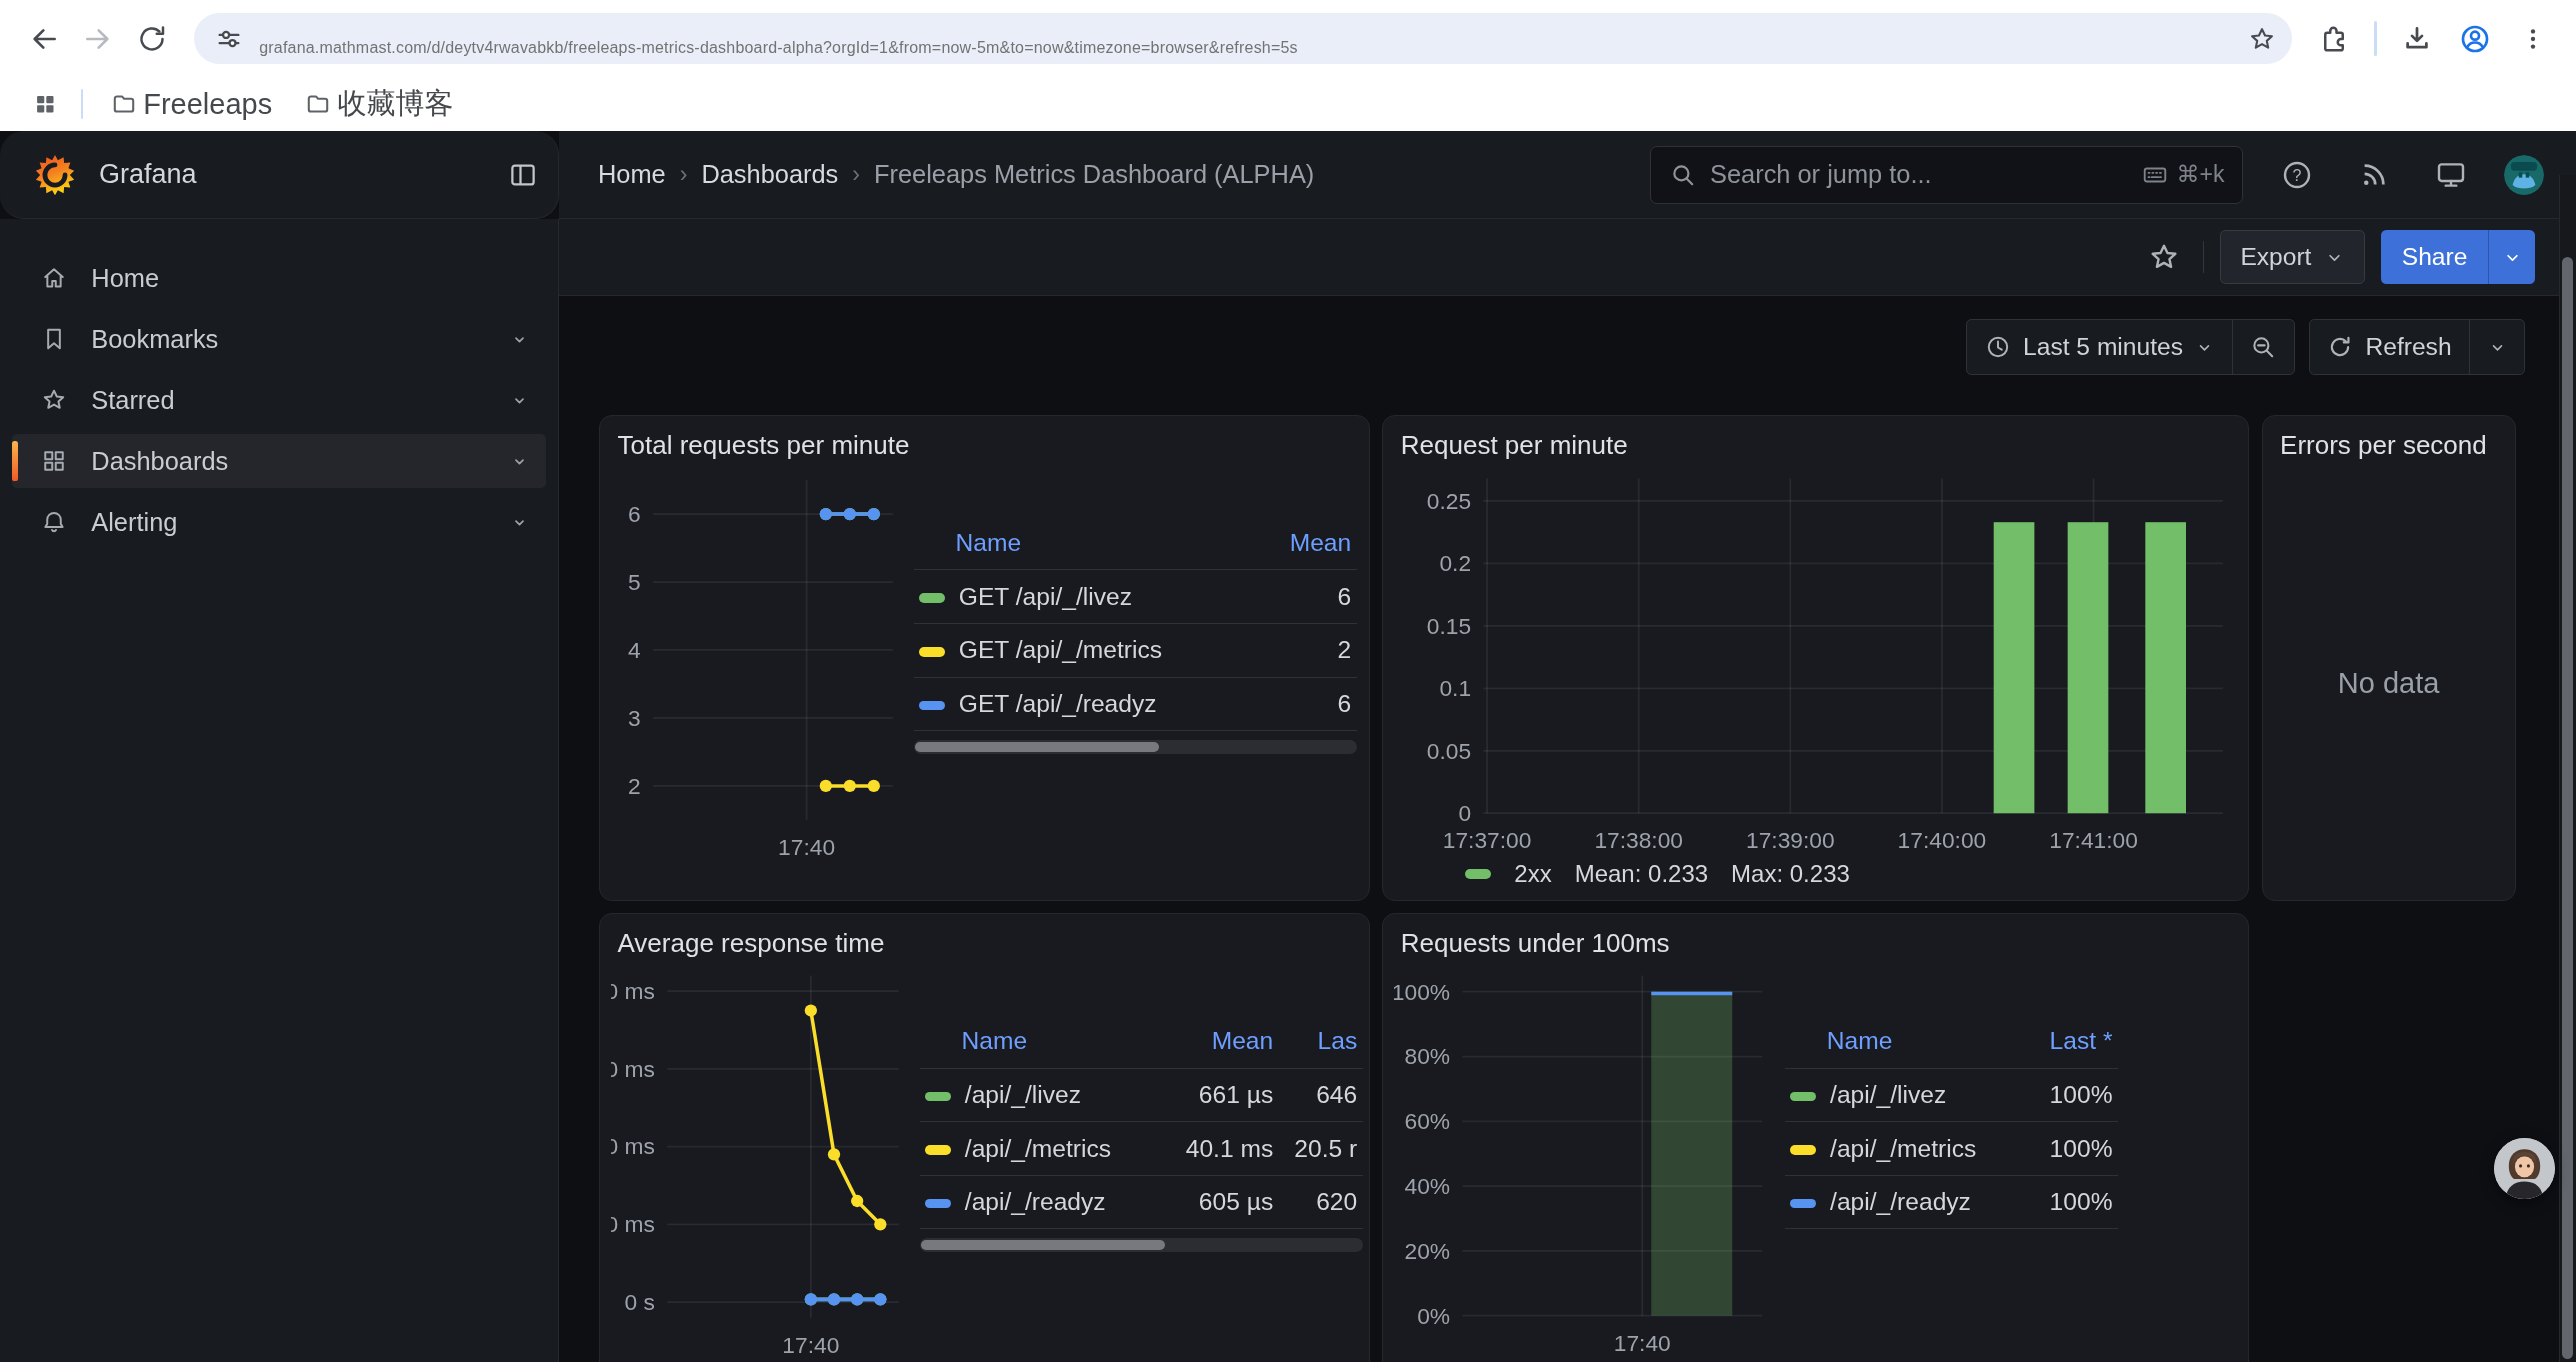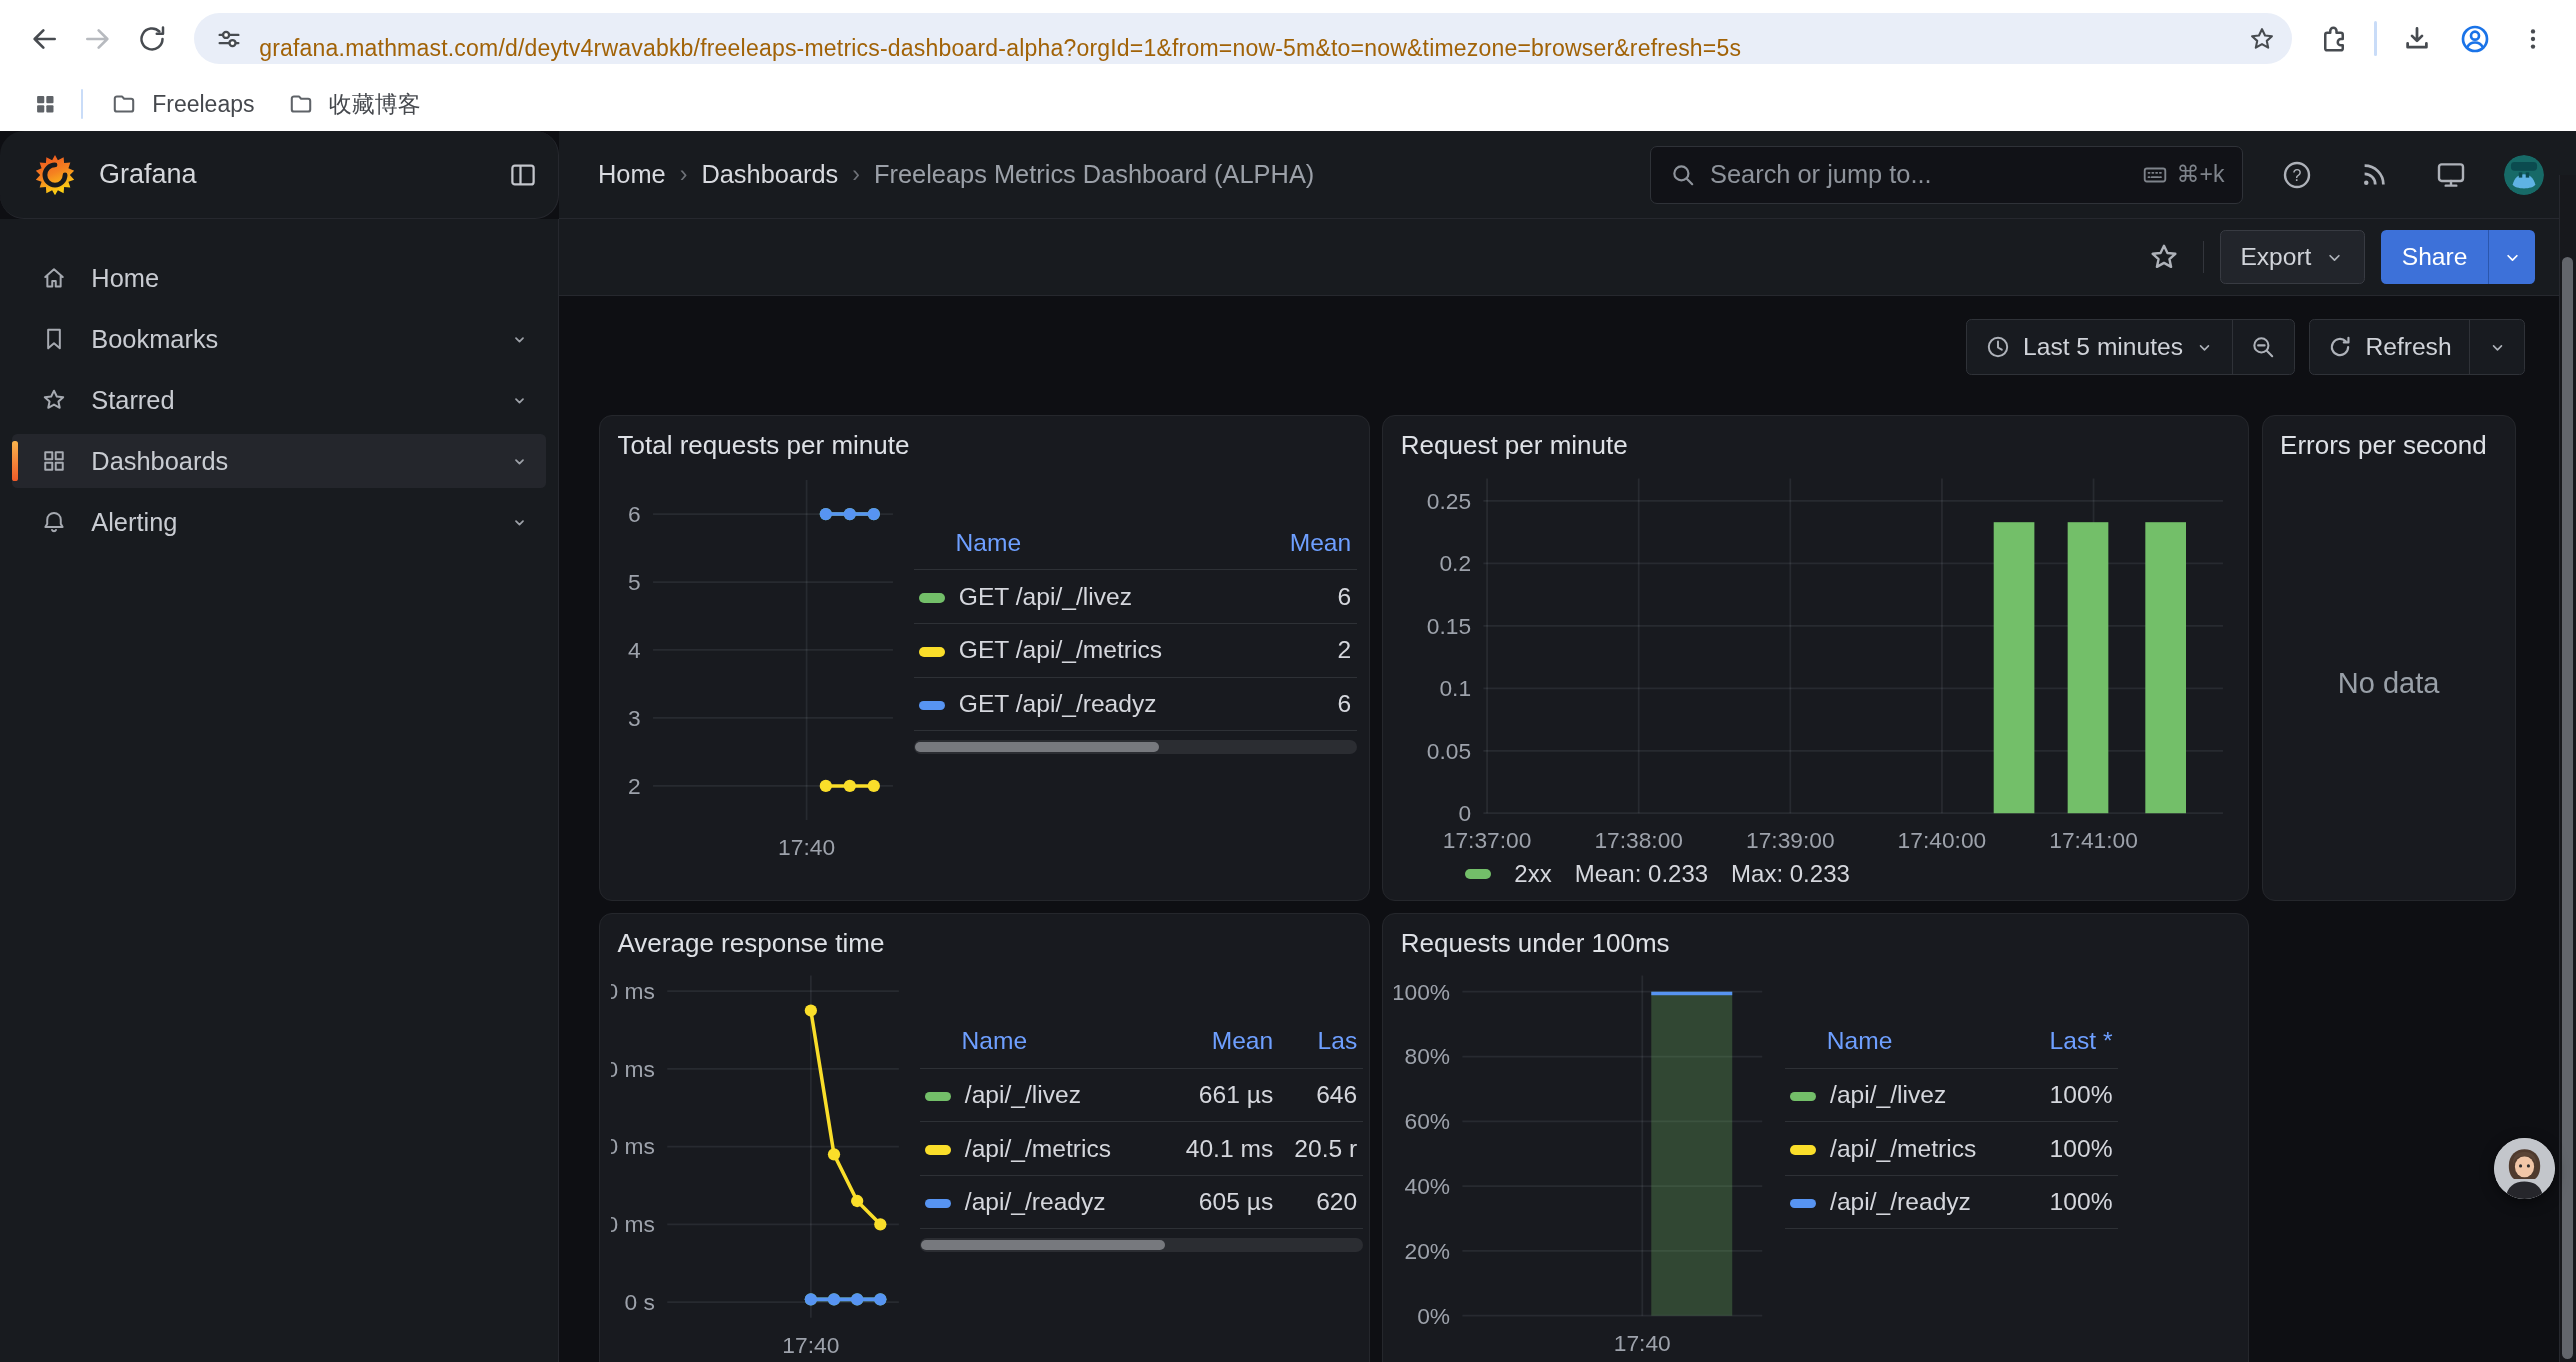--- a/index.html
+++ b/index.html
@@ -5,27 +5,27 @@
   * { margin:0; padding:0; box-sizing:border-box; }
   html,body { width:2576px; height:1363px; overflow:hidden; background:#0E0F13;
               font-family:"Liberation Sans","DejaVu Sans",sans-serif; }
   svg { display:block; }
 
   
   .chrome { height:77px; background:#FFFFFF; display:flex; align-items:center; padding:0 19px; gap:5.3px; }
   .chrome-btn { width:49px; height:49px; border-radius:50%; display:flex; align-items:center; justify-content:center; color:#474B50; flex:none; }
   .chrome-btn.disabled { color:#B7BABF; }
   .url-pill { flex:1; height:51px; background:#E9EEF8; border-radius:25.4px; display:flex; align-items:center; padding:0 8.8px 0 21px; margin:0 12.3px; min-width:0; }
-  .url-text { flex:1; font-size:23px; color:#a16207; white-space:nowrap; overflow:hidden; margin-left:16px; letter-spacing:0.2px;margin-top:19px; }
+  .url-text { flex:1; font-size:16px; color:#737373; white-space:nowrap; overflow:hidden; margin-left:16px; letter-spacing:0.2px;margin-top:19px; }
   .chrome-right { display:flex; align-items:center; gap:8.8px; flex:none; }
   .chrome-divider { width:2.6px; height:35px; background:#C9DCF8; border-radius:1.8px; margin:0 7px; }
 
   
   .bookmarks { height:54px; background:#FFFFFF; display:flex; align-items:center; padding:0 24.6px; gap:7px; }
-  .bm-item { display:flex; align-items:center; gap:15px; padding:7px 14px; border-radius:16px; color:#45484D; font-size:23px; }
+  .bm-item { display:flex; align-items:center; gap:6px; padding:7px 14px; border-radius:16px; color:#45484D; font-size:29px; }
 
   
   .app { height:1231px; display:grid; grid-template-columns:559px 1fr; grid-template-rows:88px 1fr; position:relative; }
   .hdr-left { background:#181B1F; border-bottom:0.9px solid #26282E; border-right:0.9px solid #26282E;
               display:flex; align-items:center; padding:0 12px 0 32px;border-radius:24px; }
   .hdr-right { background:#181B1F; border-bottom:0.9px solid #26282E; display:flex; align-items:center; padding:0 32px 0 39px; }
   .brand { font-size:27px; color:#D5D7DB; margin-left:21px; font-weight:400; flex:1; }
   .breadcrumb { display:flex; align-items:center; gap:14px; font-size:25.4px; flex:1; min-width:0; }
   .crumb { color:#D8DADF; white-space:nowrap; }
   .crumb.current { color:#9BA0A8; overflow:hidden; text-overflow:ellipsis; }

